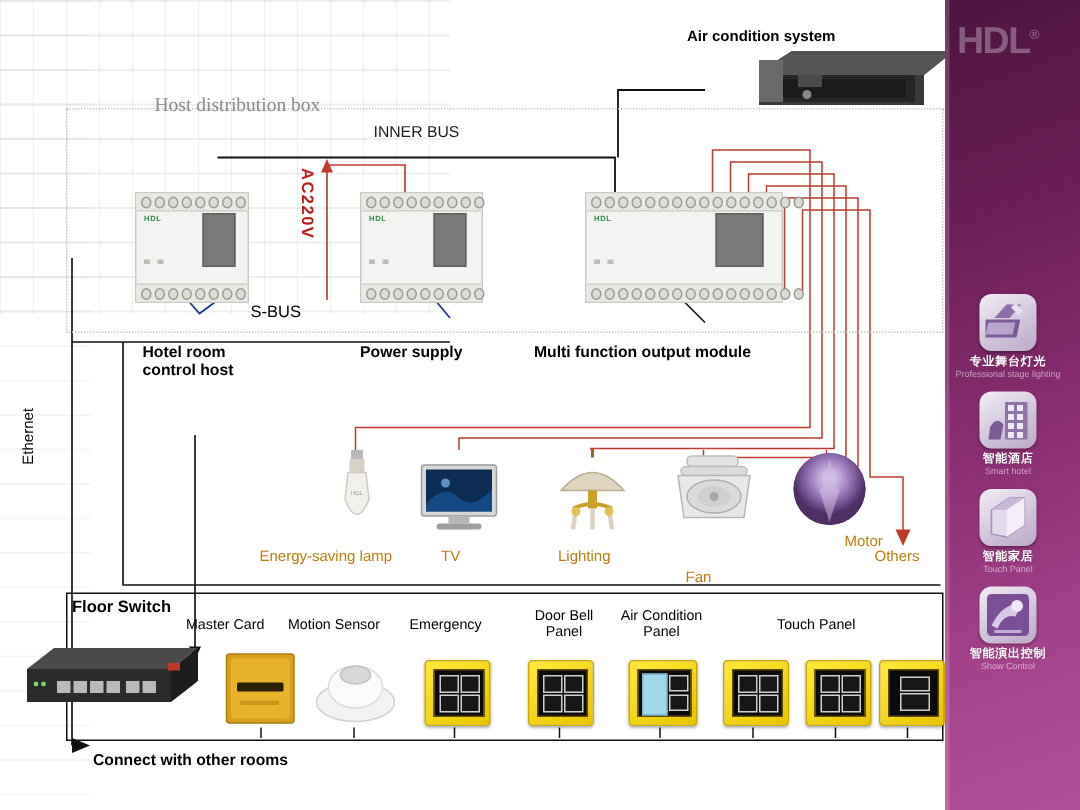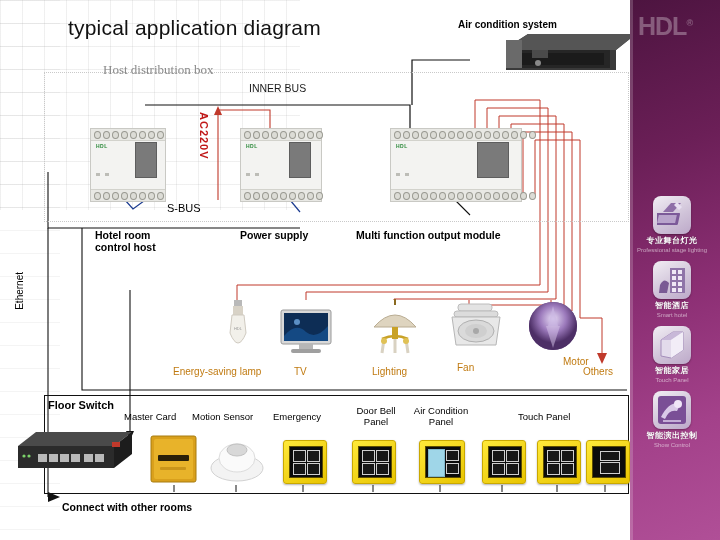--- a/index.html
+++ b/index.html
@@ -174,21 +174,20 @@
       <polyline points="440,485 440,492"></polyline>
       <polyline points="502,485 502,492"></polyline>
       <polyline points="557,485 557,492"></polyline>
       <polyline points="605,485 605,492"></polyline>
     </g>
   </svg>
 
   <div class="dashbox" style="left:44px;top:72px;width:583px;height:148px;"></div>
   <div class="solidbox" style="left:44px;top:395px;width:583px;height:97px;border-color:#111;"></div>
 
-  <div class="title-main">typical application diagram</div>
   <div class="title-sub">Host distribution box</div>
 
   <div class="lbl lbl-inner-bus">INNER BUS</div>
   <div class="lbl lbl-air">Air condition system</div>
   <div class="lbl lbl-sbus">S-BUS</div>
   <div class="lbl-ac">AC220V</div>
   <div class="lbl-ethernet">Ethernet</div>
 
   <div class="lbl lbl-bold lbl-hotel">
     <span>Hotel room</span><br>
@@ -379,21 +378,21 @@
       </radialGradient>
         </defs>
       <path d="M25 6 l-5 20 h10 z" fill="#cbb6e2" opacity=".7"></path>
       <path d="M25 48 l-7 -22 h14 z" fill="#d8c6ea" opacity=".5"></path>
     </svg>
   </div>
 
   <div class="dev-lbl" style="left:173px;top:366px;">Energy-saving lamp</div>
   <div class="dev-lbl" style="left:294px;top:366px;">TV</div>
   <div class="dev-lbl" style="left:372px;top:366px;">Lighting</div>
-  <div class="dev-lbl" style="left:457px;top:362px;">Fan</div>
+  <div class="dev-lbl" style="left:457px;top:380px;">Fan</div>
   <div class="dev-lbl" style="left:527px;top:356px;padding-left:36px;">Motor</div>
   <div class="dev-lbl" style="left:583px;top:366px;">Others</div>
 
   <div class="imgbox" style="left:14px;top:424px;width:120px;height:54px;">
     <svg width="120" height="54" viewBox="0 0 120 54">
       <polygon points="4,22 22,8 118,8 100,22" fill="#4a4a4a"></polygon>
       <rect x="4" y="22" width="96" height="22" fill="#2b2b2b"></rect>
       <polygon points="100,22 118,8 118,30 100,44" fill="#1d1d1d"></polygon>
       <g fill="#b9b9b9">
         <rect x="24" y="30" width="9" height="8"></rect>

